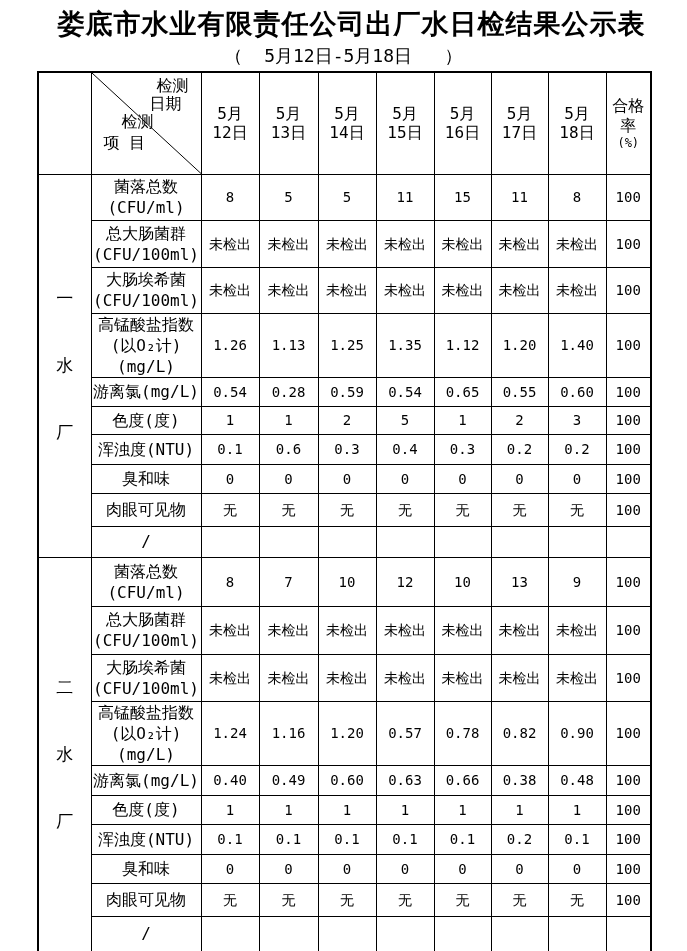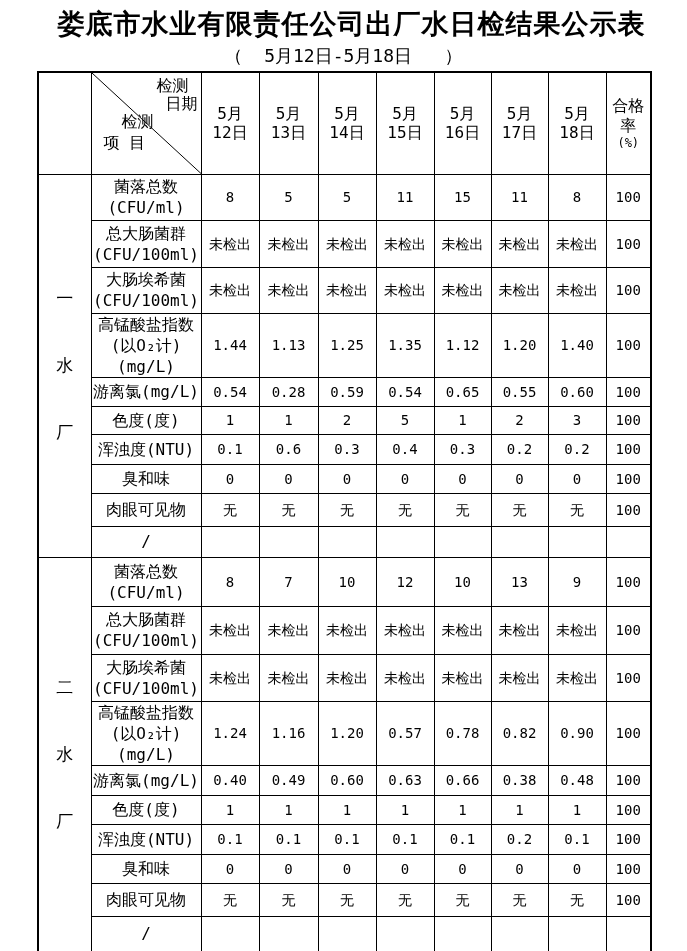--- a/index.html
+++ b/index.html
@@ -13,21 +13,21 @@
   .report th,.report td{border:1px solid #000;padding:0;text-align:center;
        vertical-align:middle;font-weight:normal;overflow:hidden;}
   .header-row{height:102px;padding-left:28px;}
   .date-head{font-size:16px;line-height:19px;white-space:pre-line;}
   .rate-head{font-size:16px;line-height:20px;}
   .rate-head .pct{font-size:12px;line-height:14px;}
   .corner-cell{position:relative;}
   .corner-cell svg{position:absolute;left:0;top:0;width:100%;height:100%;display:block;}
   .corner-cell .lbl{position:absolute;font-size:16px;line-height:16px;white-space:pre;}
   .corner-date-1{top:5px;right:12px;}
-  .corner-date-2{top:23px;right:3px;margin-left:13px;}
+  .corner-date-2{top:23px;right:19px;margin-left:13px;}
   .corner-item-1{bottom:44px;left:30px;}
   .corner-item-2{bottom:23px;left:12px;}
   .factory-cell{vertical-align:middle;}
   .vertical-label{white-space:pre-line;font-size:17px;line-height:67px;text-align:center;}
   .label-cell{font-size:16px;line-height:21px;white-space:pre-line;}
   .value-cell{font-size:14px;line-height:18px;}
 </style>
 </head>
 <body>
 
@@ -118,21 +118,21 @@
         <td class="value-cell">未检出</td>
         <td class="value-cell">未检出</td>
         <td class="value-cell">未检出</td>
         <td class="value-cell">未检出</td>
         <td class="value-cell">100</td>
       </tr>
       <tr style="height: 64px;">
         <td class="label-cell">高锰酸盐指数
 (以O₂计)
 (mg/L)</td>
-        <td class="value-cell">1.44</td>
+        <td class="value-cell">1.26</td>
         <td class="value-cell">1.13</td>
         <td class="value-cell">1.25</td>
         <td class="value-cell">1.35</td>
         <td class="value-cell">1.12</td>
         <td class="value-cell">1.20</td>
         <td class="value-cell">1.40</td>
         <td class="value-cell">100</td>
       </tr>
       <tr style="height: 29px;">
         <td class="label-cell">游离氯(mg/L)</td>

